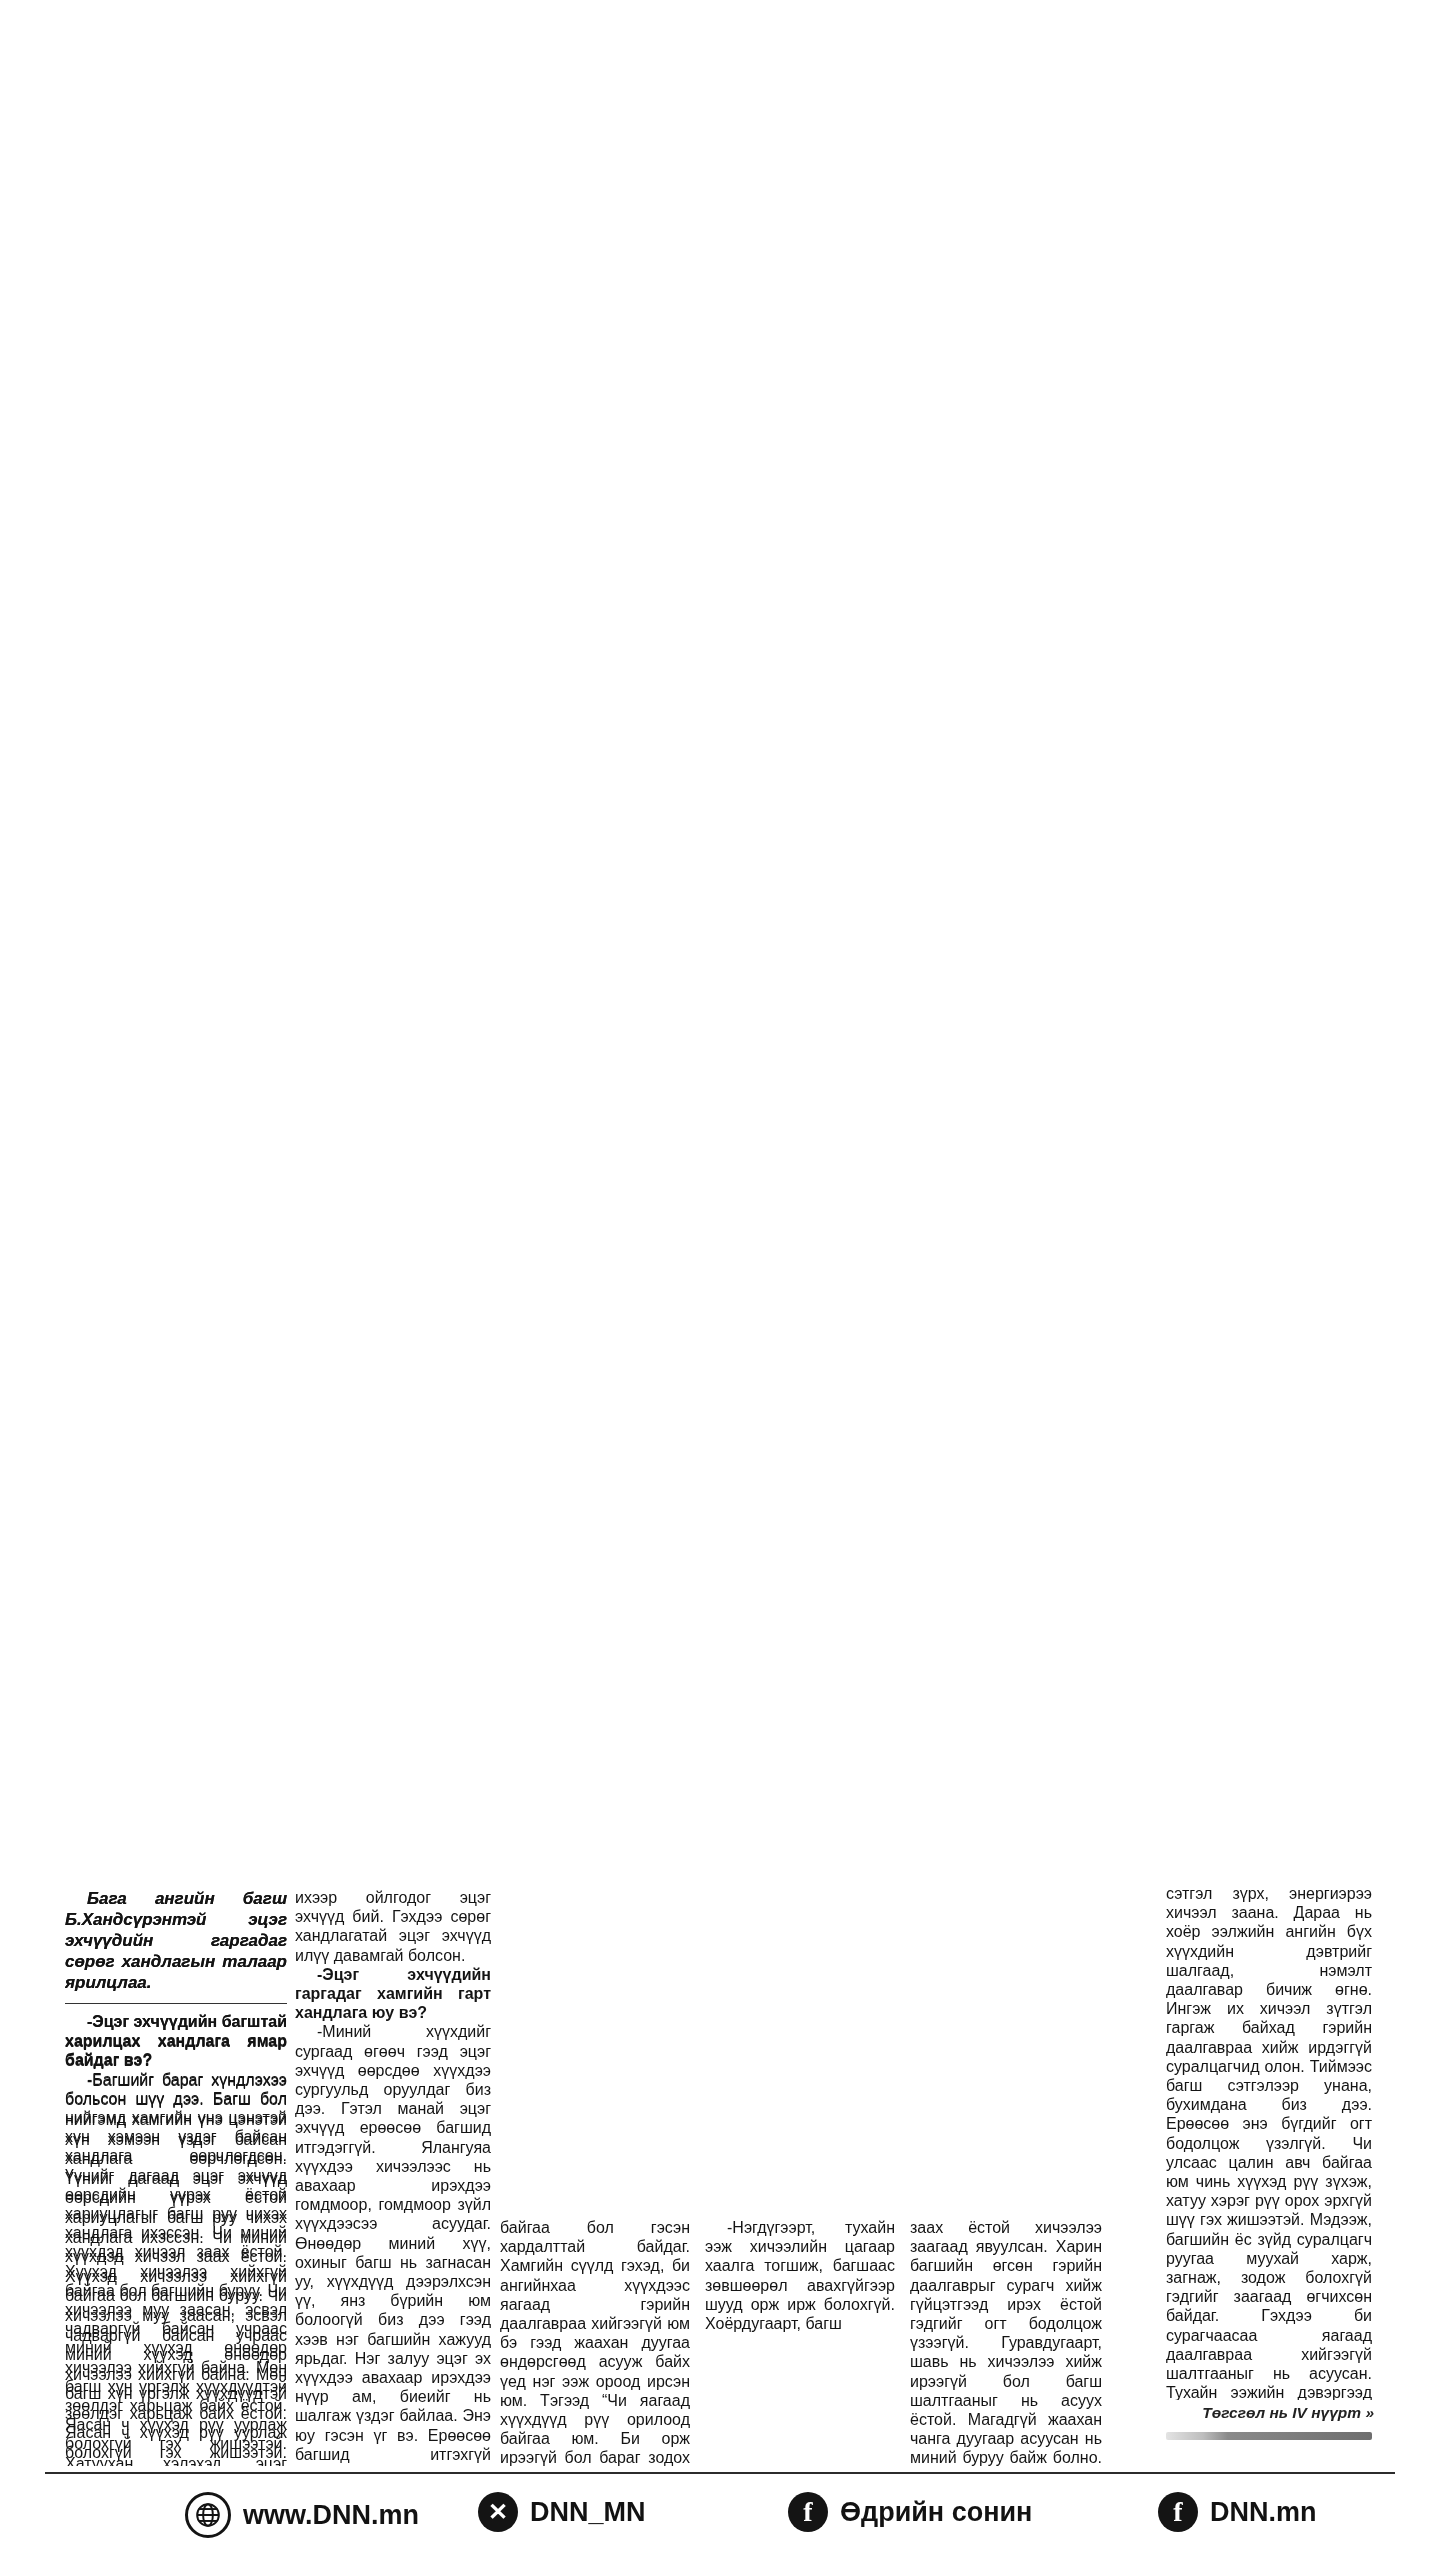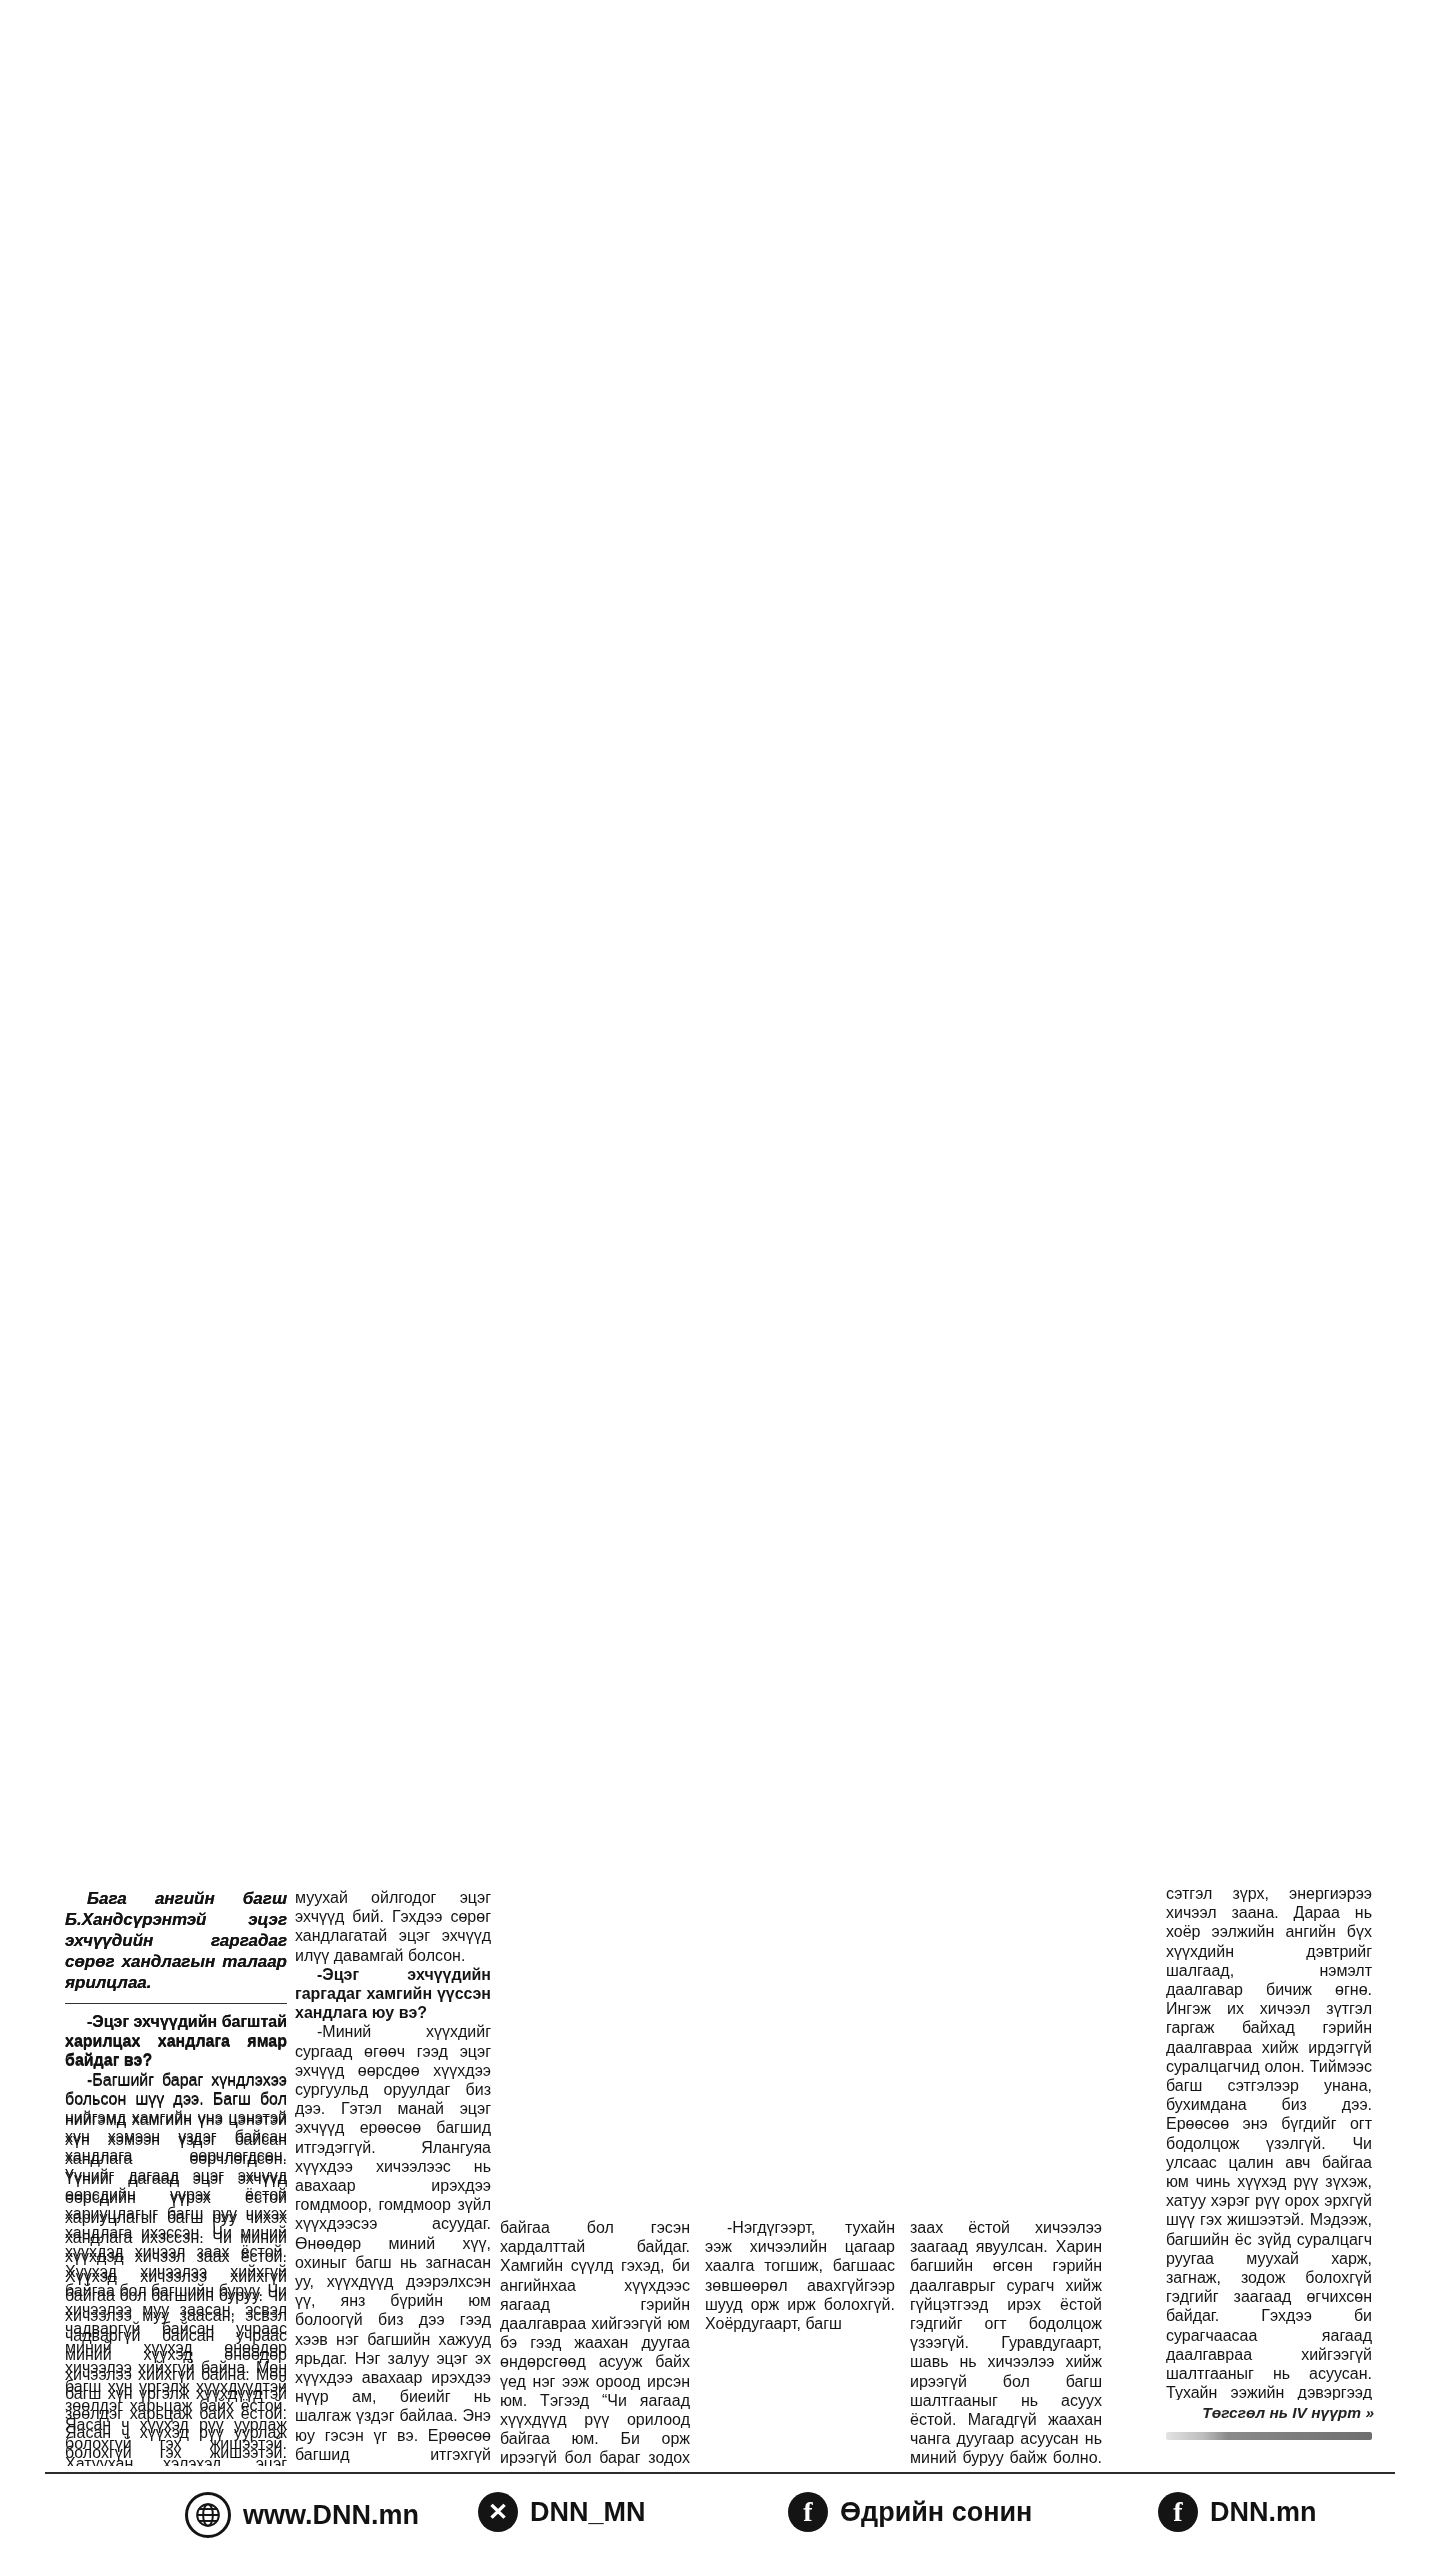--- a/index.html
+++ b/index.html
@@ -421,22 +421,22 @@
       </div>
   </div>
   <div class="col" style="left:65px;top:1888px;width:222px;height:578px;">
       <p class="lead">Бага ангийн багш Б.Хандсүрэнтэй эцэг эхчүүдийн гаргадаг сөрөг хандлагын талаар ярилцлаа.</p>
       <p class="divider"></p>
       <p class="q">-Эцэг эхчүүдийн багштай харилцах хандлага ямар байдаг вэ?</p>
       <p class="a">-Багшийг бараг хүндлэхээ больсон шүү дээ. Багш бол нийгэмд хамгийн үнэ цэнэтэй хүн хэмээн үздэг байсан хандлага өөрчлөгдсөн. Үүнийг дагаад эцэг эхчүүд өөрсдийн үүрэх ёстой хариуцлагыг багш руу чихэх хандлага ихэссэн. Чи миний хүүхдэд хичээл заах ёстой. Хүүхэд хичээлээ хийхгүй байгаа бол багшийн буруу. Чи хичээлээ муу заасан, эсвэл чадваргүй байсан учраас миний хүүхэд өнөөдөр хичээлээ хийхгүй байна. Мөн багш хүн үргэлж хүүхдүүдтэй зөөлдэг харьцаж байх ёстой. Яасан ч хүүхэд рүү уурлаж болохгүй гэх жишээтэй. Хатуухан хэлэхэд, эцэг эхчүүд ийм л зүйлийг багшаас шаарддаг. Мэдээж, зөв хандлагатай, багшийн</p>
     </div>
   <div class="col" style="left:295px;top:1888px;width:196px;height:578px;">
 
-  <p class="cont">муухай ойлгодог эцэг эхчүүд бий. Гэхдээ сөрөг хандлагатай эцэг эхчүүд илүү давамгай болсон.</p>
-      <p class="q">-Эцэг эхчүүдийн гаргадаг хамгийн үүссэн хандлага юу вэ?</p>
+  <p class="cont">ихээр ойлгодог эцэг эхчүүд бий. Гэхдээ сөрөг хандлагатай эцэг эхчүүд илүү давамгай болсон.</p>
+      <p class="q">-Эцэг эхчүүдийн гаргадаг хамгийн гарт хандлага юу вэ?</p>
       <p class="a">-Миний хүүхдийг сургаад өгөөч гээд эцэг эхчүүд өөрсдөө хүүхдээ сургуульд оруулдаг биз дээ. Гэтэл манай эцэг эхчүүд ерөөсөө багшид итгэдэггүй. Ялангуяа хүүхдээ хичээлээс нь авахаар ирэхдээ гомдмоор, гомдмоор зүйл хүүхдээсээ асуудаг. Өнөөдөр миний хүү, охиныг багш нь загнасан уу, хүүхдүүд дээрэлхсэн үү, янз бүрийн юм болоогүй биз дээ гээд хээв нэг багшийн хажууд ярьдаг. Нэг залуу эцэг эх хүүхдээ авахаар ирэхдээ нүүр ам, биеийг нь шалгаж үздэг байлаа. Энэ юу гэсэн үг вэ. Ерөөсөө багшид итгэхгүй байгаагийн илрэл шүү дээ. Ийм зүйл хараад, сонсоод зогсож байгаа багш эргээд ямар итгэл үнэмшил, урам зоригоор хичээл заах вэ. Эцэг эхчүүд миний хүүхдийг нүднээс далд яаж</p>
     </div>
   <div class="col" style="left:500px;top:2218px;width:190px;height:248px;">
 
   <p class="cont">байгаа бол гэсэн хардалттай байдаг. Хамгийн сүүлд гэхэд, би ангийнхаа хүүхдээс яагаад гэрийн даалгавраа хийгээгүй юм бэ гээд жаахан дуугаа өндөрсгөөд асууж байх үед нэг ээж ороод ирсэн юм. Тэгээд “Чи яагаад хүүхдүүд рүү орилоод байгаа юм. Би орж ирээгүй бол бараг зодох нь ээ. Наад хичээлийг чинь хийгээгүй байсан ч яадаг юм. Чиний муугаас болж</p>
     </div>
   <div class="col" style="left:705px;top:2218px;width:190px;height:248px;">
 
       <p class="a">-Нэгдүгээрт, тухайн ээж хичээлийн цагаар хаалга тогшиж, багшаас зөвшөөрөл авахгүйгээр шууд орж ирж болохгүй. Хоёрдугаарт, багш</p>
     </div>

